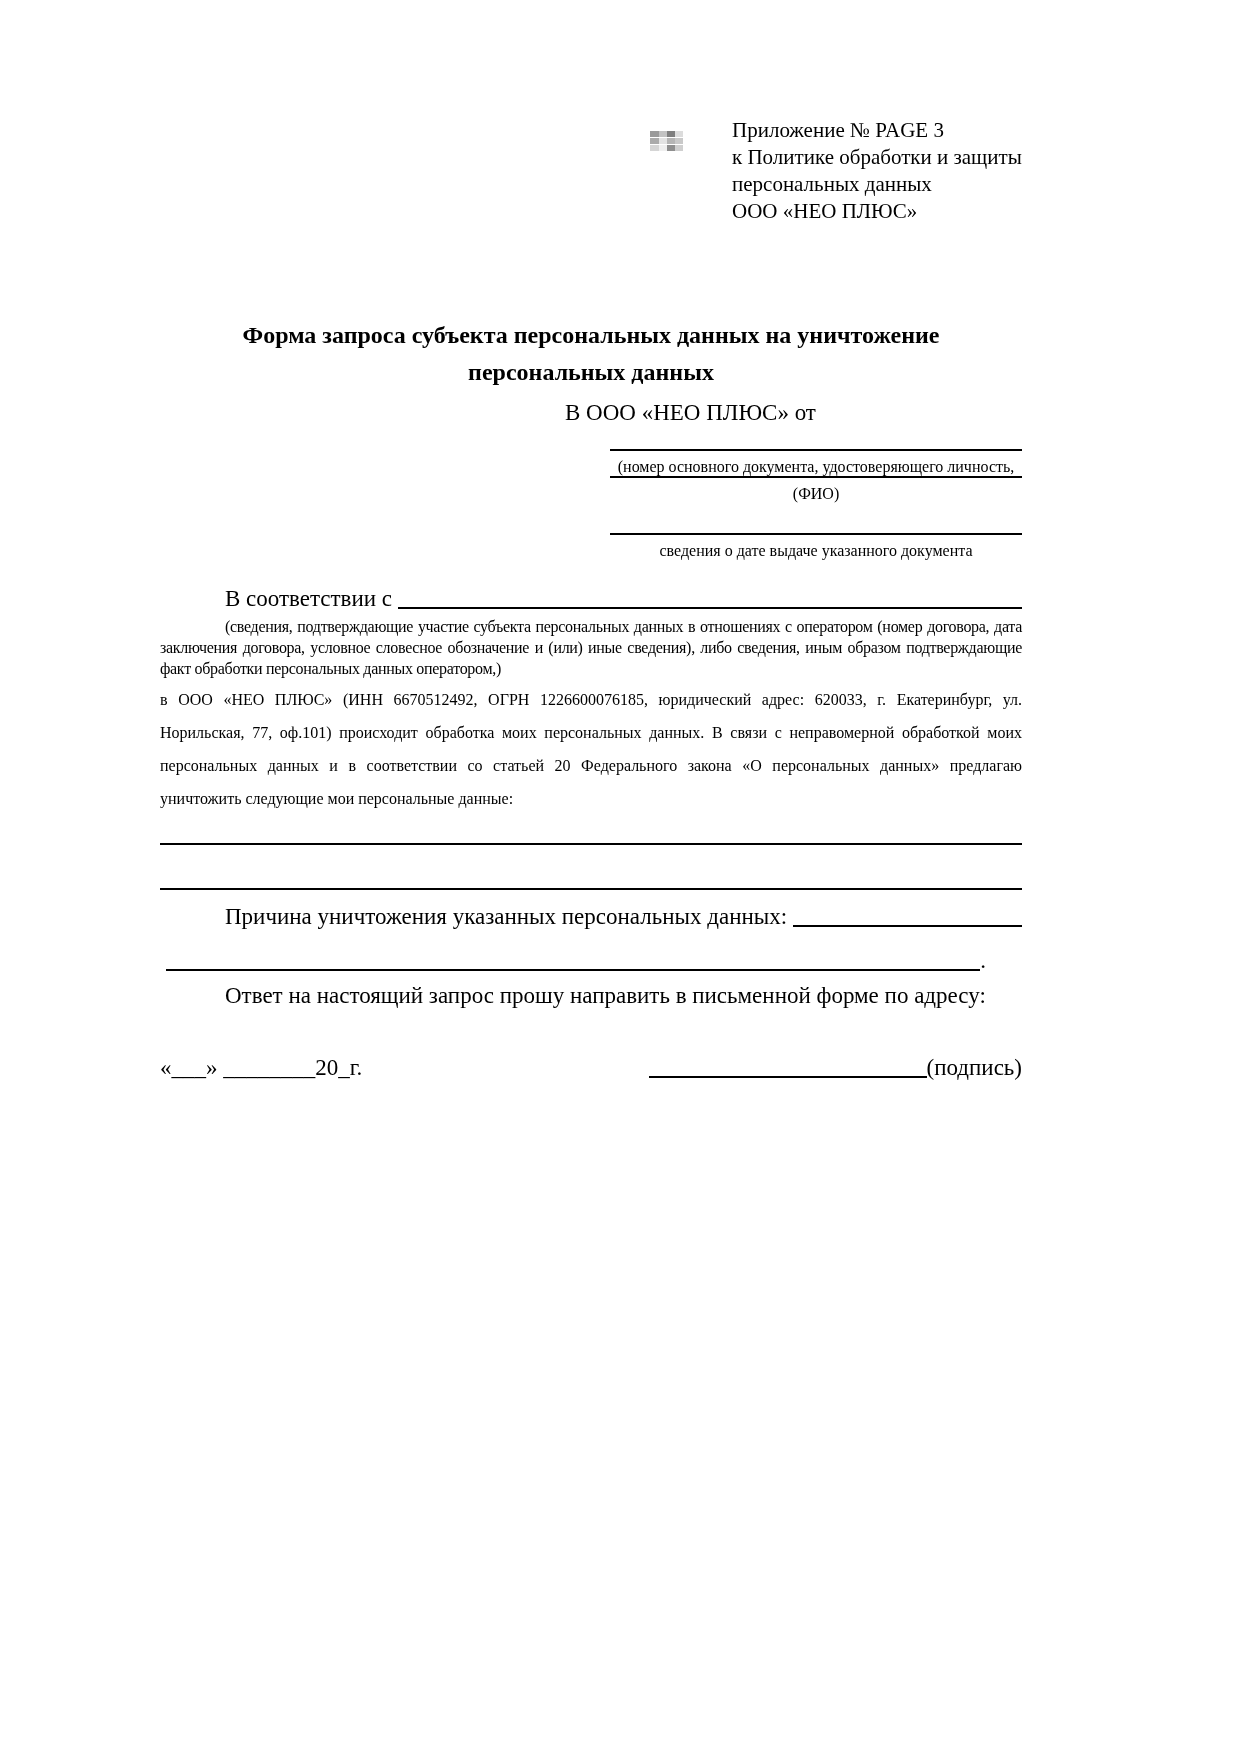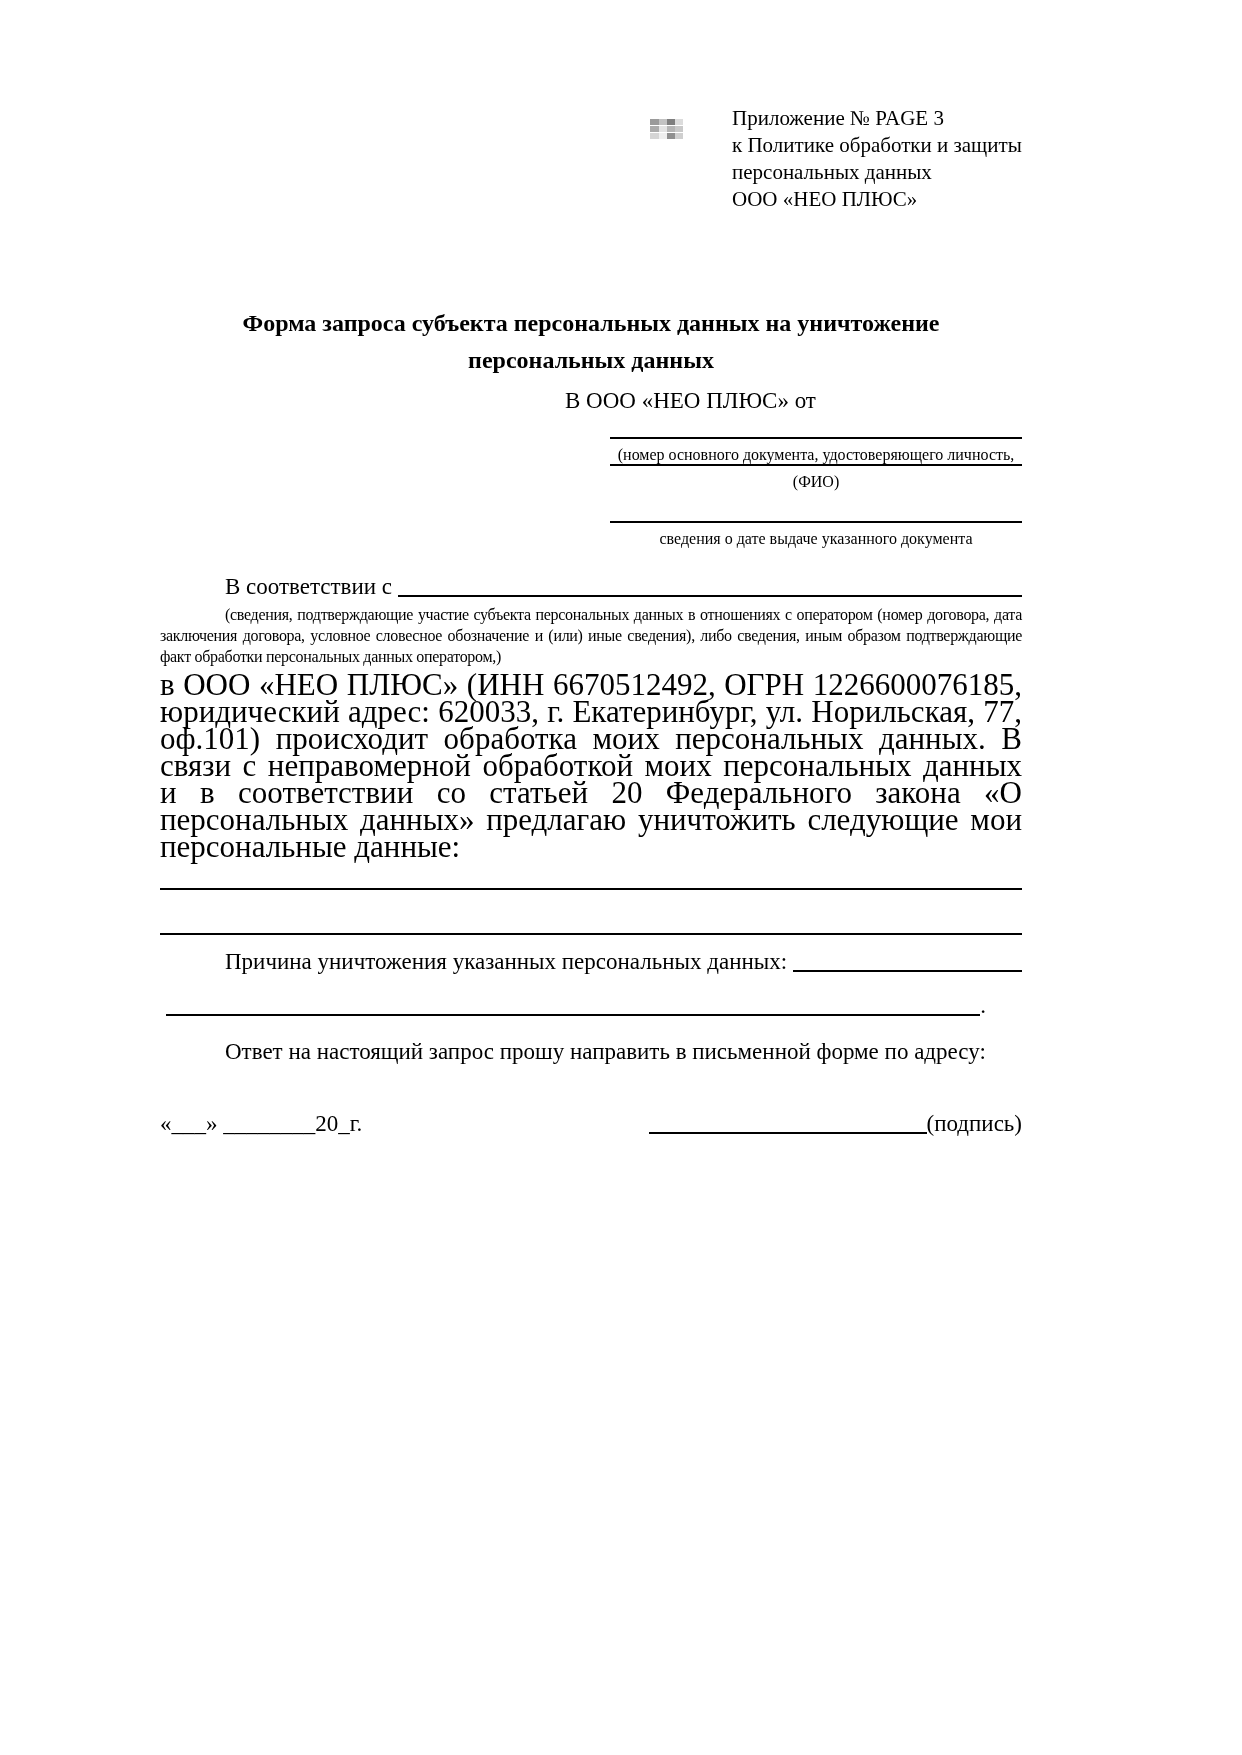--- a/index.html
+++ b/index.html
@@ -3,21 +3,21 @@
 <meta charset="utf-8">
 <style>
   * { margin: 0; padding: 0; box-sizing: border-box; }
   html, body { background: #ffffff; }
   body { width: 1242px; height: 1755px; position: relative; overflow: hidden; }
   .page {
     width: 1242px; height: 1252px;
     background: #ffffff;
     color: #000000;
     font-family: "Liberation Serif", "DejaVu Serif", serif;
-    padding: 0 220px 0 160px;
+    padding: 12px 220px 0 160px;
   }
 
   
   .header { position: relative; padding-top: 105px; min-height: 212px; }
   .pix-icon { position: absolute; left: 490px; top: 117px; width: 33px; height: 25px; }
   .appendix { width: 290px; margin-left: auto; font-size: 21px; line-height: 27px; text-align: left; }
 
   
   .title { margin-top: 92px; text-align: center; font-weight: bold; font-size: 24px; line-height: 37px; }
 
@@ -35,35 +35,35 @@
   .accordance { margin-top: 24px; display: flex; align-items: flex-end; font-size: 23px; line-height: 30px; }
   .accordance .lead { padding-left: 65px; white-space: nowrap; }
   .fill-line { flex: 1 1 auto; border-bottom: 2px solid #000; margin-bottom: 5px; margin-left: 6px; }
 
   .note {
     margin-top: 2px; font-size: 16px; line-height: 21px;
     text-align: justify; text-indent: 65px; letter-spacing: -0.3px;
   }
 
   .body-par {
-    margin-top: 4px; font-size: 31px; line-height: 27px;
+    margin-top: 4px; font-size: 16px; line-height: 33px;
     text-align: justify;
   }
 
   .blank-rule { border-bottom: 2px solid #000; }
   .rule-a { margin-top: 28px; }
   .rule-b { margin-top: 43px; }
 
   .reason { margin-top: 11px; display: flex; align-items: flex-end; font-size: 23px; line-height: 31px; }
   .reason .lead { padding-left: 65px; white-space: nowrap; }
 
   .line-with-dot { margin-top: 14px; display: flex; align-items: flex-end; font-size: 23px; line-height: 30px; }
   .line-with-dot .endpad { width: 36px; }
 
-  .response1 { margin-top: 15px; font-size: 23px; line-height: 32px; text-indent: 65px; }
+  .response1 { margin-top: 4px; font-size: 23px; line-height: 32px; text-indent: 65px; }
   .response2 { font-size: 23px; line-height: 32px; display: flex; align-items: flex-end; }
   .addr-blank { width: 356px; border-bottom: 2px solid #000; margin-bottom: 5px; }
 
   .footer-row { margin-top: 40px; display: flex; align-items: flex-end; font-size: 23px; line-height: 31px; }
   .sig-group { margin-left: auto; display: flex; align-items: flex-end; }
   .sig-line { width: 278px; border-bottom: 2px solid #000; margin-bottom: 5px; }
 </style>
 </head>
 <body>
 

